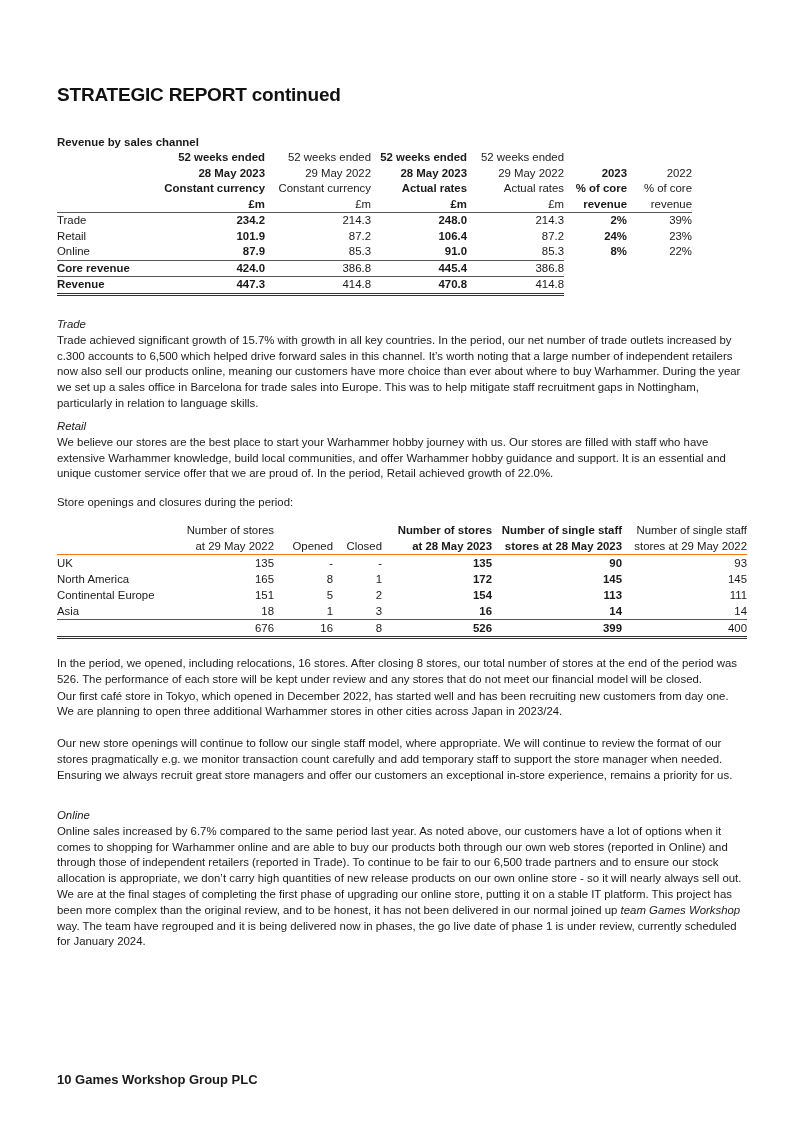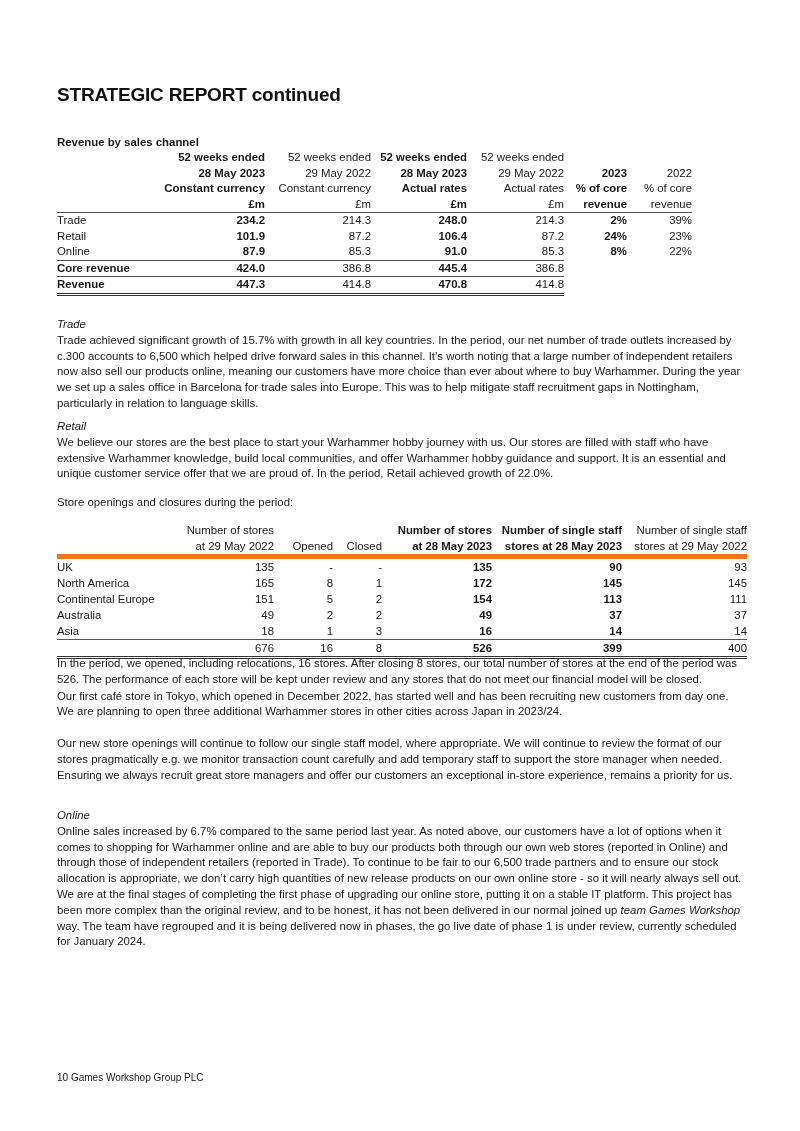--- a/index.html
+++ b/index.html
@@ -40,25 +40,25 @@
   
   .stores-wrap { position: absolute; left: 57px; top: 522px; }
   .stores-table { width: 690px; }
   .stores-table col.s0 { width: 110px; }
   .stores-table col.s1 { width: 107px; }
   .stores-table col.s2 { width: 59px; }
   .stores-table col.s3 { width: 49px; }
   .stores-table col.s4 { width: 110px; }
   .stores-table col.s5 { width: 130px; }
   .stores-table col.s6 { width: 125px; }
-  .stores-table tr.hdr-last td { border-bottom: 5px solid #f97316; }
+  .stores-table tr.hdr-last td { border-bottom: 1px solid #f97316; }
   .stores-table tr.total td { border-top: 1px solid #555; border-bottom: 3px double #333; }
   .stores-table td { line-height: 16px; }
 
-  .footer { position: absolute; left: 57px; top: 1072px; font-size: 10px; font-weight: normal; }
+  .footer { position: absolute; left: 57px; top: 1072px; font-size: 13px; font-weight: bold; }
 </style>
 </head>
 <body>
 
 <div class="page-title">STRATEGIC REPORT continued</div>
 
 <div class="rev-wrap">
   <div class="rev-title">Revenue by sales channel</div>
   <table class="rev-table">
     <colgroup>
@@ -220,29 +220,20 @@
       <tr>
         <td>Continental Europe</td>
         <td class="num">151</td>
         <td class="num">5</td>
         <td class="num">2</td>
         <td class="num b">154</td>
         <td class="num b">113</td>
         <td class="num">111</td>
       </tr>
       <tr>
-        <td>Australia</td>
-        <td class="num">49</td>
-        <td class="num">2</td>
-        <td class="num">2</td>
-        <td class="num b">49</td>
-        <td class="num b">37</td>
-        <td class="num">37</td>
-      </tr>
-      <tr>
         <td>Asia</td>
         <td class="num">18</td>
         <td class="num">1</td>
         <td class="num">3</td>
         <td class="num b">16</td>
         <td class="num b">14</td>
         <td class="num">14</td>
       </tr>
       <tr class="total">
         <td></td>

